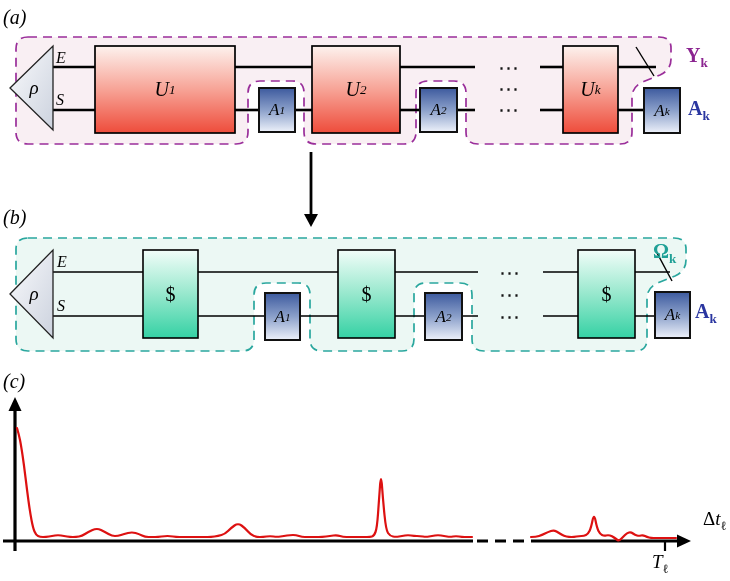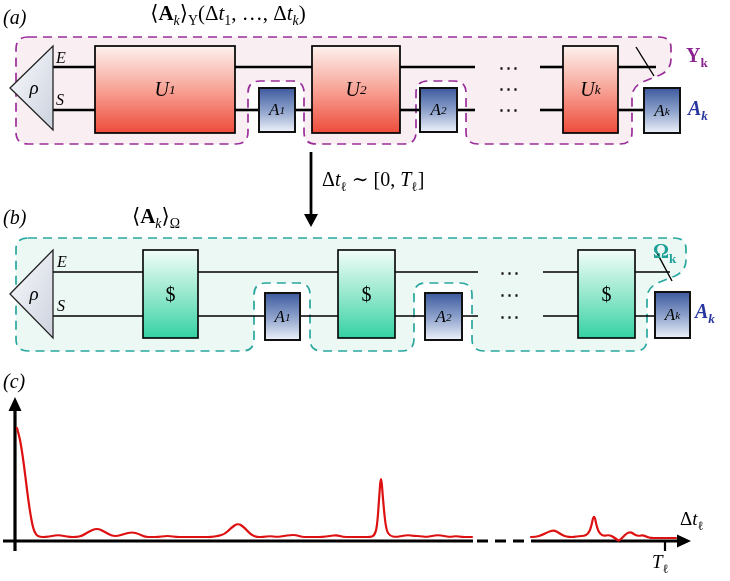--- a/index.html
+++ b/index.html
@@ -4,21 +4,21 @@
 <style>
   html,body{margin:0;padding:0;background:#fff;}
   #fig{position:relative;width:730px;height:581px;background:#ffffff;
        font-family:"Liberation Serif","DejaVu Serif",serif;overflow:hidden;}
   #layer{position:absolute;left:0;top:0;z-index:1;}
   .t{position:absolute;white-space:nowrap;color:#000;z-index:2;line-height:1.15;}
   .flex{position:absolute;display:flex;align-items:center;justify-content:center;z-index:2;color:#000;}
   .ital{font-style:italic;}
   sub{font-size:66%;line-height:0;}
   .purple{color:#8b2490;}
-  .blue{color:#2a36a0;font-style:italic;}
+  .blue{color:#2a36a0;}
   .teal{color:#1fa096;}
   .dots{font-size:21px;letter-spacing:1px;color:#111;text-align:center;}
   .math21{font-size:21px;}
   .math20{font-size:20px;}
   .math19{font-size:19px;}
   .boxlblU{font-size:20px;font-style:italic;}
   .boxlblA{font-size:17px;font-style:italic;}
   .boxlblS{font-size:20px;}
   .wirelbl{font-size:16px;font-style:italic;}
   .panel-letter{font-size:20px;font-style:italic;}
@@ -129,45 +129,42 @@
       <polygon points="677,534.5 677,547.5 691,541" fill="#000"></polygon>
       <line x1="665" y1="542" x2="665" y2="551" stroke="#000" stroke-width="2.2"></line>
     </g>
     <g fill="none" stroke-width="2.2" stroke-linecap="round" stroke-linejoin="round">
       <path d="M17 428 Q19 435 20 440 Q21 445 22.5 455 Q24 465 25.5 477.5 Q27 490 28.5 501 Q30 512 31.5 520 Q33 528 34.5 531.5 Q36 535 38 536 Q40 537 43 537 Q46 537 49 536.5 Q52 536 55 535.5 Q58 535 61 535.5 Q64 536 67 536.5 Q70 537 73 537 Q76 537 79 536.5 Q82 536 85 534 Q88 532 92.5 530 Q97 528 101 530 Q105 532 108.5 534 Q112 536 115 536 Q118 536 121 535 Q124 534 128 533 Q132 532 135.5 533 Q139 534 142 535.5 Q145 537 148.5 537 Q152 537 155 537 Q158 537 161.5 536.5 Q165 536 167.5 536 Q170 536 173 536.5 Q176 537 179.5 537 Q183 537 186.5 537 Q190 537 193.5 537 Q197 537 200.5 537 Q204 537 207.5 537 Q211 537 214.5 536.5 Q218 536 221.5 535 Q225 534 228 531 Q231 528 234.5 525.5 Q238 523 241.5 525.5 Q245 528 248 531.5 Q251 535 254 536 Q257 537 260 537 Q263 537 266.5 536.5 Q270 536 273.5 536.5 Q277 537 280.5 536.5 Q284 536 287 535.5 Q290 535 293 535 Q296 535 299 536 Q302 537 305 537 Q308 537 311.5 537 Q315 537 318.5 537 Q322 537 326 536.5 Q330 536 333.5 535.5 Q337 535 340 536 Q343 537 346.5 537 Q350 537 353.5 537 Q357 537 360.5 537 Q364 537 367 537 Q370 537 372 536.5 Q374 536 375.5 532 Q377 528 378 514 Q379 500 380 486 Q381 472 382 486 Q383 500 384.5 515 Q386 530 388 533 Q390 536 393 536.5 Q396 537 399 536.5 Q402 536 405 535.5 Q408 535 411 535.5 Q414 536 417 536 Q420 536 423 536.5 Q426 537 429 536.5 Q432 536 435 535.5 Q438 535 441 535.5 Q444 536 447 536.5 Q450 537 453 536.5 Q456 536 459 536.5 Q462 537 464.5 537 Q467 537 469.5 537 L472 537" stroke="#dd1111"></path>
       <path d="M531 537 Q536 537 539 536 Q542 535 545 533.5 Q548 532 551 531 Q554 530 556.5 531.5 Q559 533 561.5 534.5 Q564 536 566.5 536.5 Q569 537 571.5 537 Q574 537 576.5 536.5 Q579 536 581.5 536 Q584 536 586 535 Q588 534 589.5 531 Q591 528 592.5 520.5 Q594 513 595.5 520.5 Q597 528 598.5 531 Q600 534 602 535 Q604 536 606 535.5 Q608 535 610 535.5 Q612 536 614 537.5 Q616 539 617.5 540 Q619 541 621 539 Q623 537 625 535 Q627 533 629 532.5 Q631 532 633 533.5 Q635 535 637 535.5 Q639 536 641 535.5 Q643 535 645 536 Q647 537 649 537.5 Q651 538 653.5 538 Q656 538 658.5 538 Q661 538 663.5 538 Q666 538 668.5 538 Q671 538 673.5 538 L676 538" stroke="#dd1111"></path>
     </g>
   </svg>
 
   <div class="t panel-letter" style="left:3px;top:6px;">(a)</div>
-  <div class="t math21" style="left:88px;top:1px;width:280px;text-align:center;">⟨<b>A</b><sub><i>k</i></sub>⟩<sub>Υ</sub>(Δ<i>t</i><sub>1</sub>, …, Δ<i>t</i><sub><i>k</i></sub>)</div>
 
   <div class="flex ital" style="left:22px;top:74px;width:24px;height:28px;font-size:19px;">ρ</div>
   <div class="t wirelbl" style="left:56px;top:49px;">E</div>
   <div class="t wirelbl" style="left:56px;top:91px;">S</div>
 
   <div class="flex boxlblU" style="left:95px;top:46px;width:140px;height:87px;">U<sub>1</sub></div>
   <div class="flex boxlblU" style="left:312px;top:46px;width:88px;height:87px;">U<sub>2</sub></div>
   <div class="flex boxlblU" style="left:563px;top:46px;width:55px;height:87px;">U<sub><i>k</i></sub></div>
 
   <div class="flex boxlblA" style="left:259px;top:88px;width:36px;height:44px;">A<sub>1</sub></div>
   <div class="flex boxlblA" style="left:420px;top:88px;width:37px;height:44px;">A<sub>2</sub></div>
   <div class="flex boxlblA" style="left:644px;top:88px;width:36px;height:45px;">A<sub><i>k</i></sub></div>
 
   <div class="t dots" style="left:489px;top:56px;width:40px;">⋯</div>
   <div class="t dots" style="left:489px;top:77px;width:40px;">⋯</div>
   <div class="t dots" style="left:489px;top:98px;width:40px;">⋯</div>
 
   <div class="t math20 purple" style="left:686px;top:44px;text-align:right;"><b>Υ<sub>k</sub></b></div>
   <div class="t math20 blue" style="left:688px;top:97px;"><b>A<sub>k</sub></b></div>
 
-  <div class="t math20" style="left:322px;top:168px;">Δ<i>t</i><sub>ℓ</sub> ∼ [0, <i>T</i><sub>ℓ</sub>]</div>
 
   <div class="t panel-letter" style="left:3px;top:206px;">(b)</div>
-  <div class="t math21" style="left:98px;top:204px;width:116px;text-align:center;">⟨<b>A</b><sub><i>k</i></sub>⟩<sub>Ω</sub></div>
 
   <div class="flex ital" style="left:22px;top:280px;width:24px;height:28px;font-size:19px;">ρ</div>
   <div class="t wirelbl" style="left:57px;top:253px;">E</div>
   <div class="t wirelbl" style="left:57px;top:297px;">S</div>
 
   <div class="flex boxlblS" style="left:143px;top:250px;width:55px;height:88px;">$</div>
   <div class="flex boxlblS" style="left:338px;top:250px;width:57px;height:88px;">$</div>
   <div class="flex boxlblS" style="left:578px;top:250px;width:57px;height:88px;">$</div>
 
   <div class="flex boxlblA" style="left:265px;top:293px;width:35px;height:47px;">A<sub>1</sub></div>
@@ -175,16 +172,16 @@
   <div class="flex boxlblA" style="left:655px;top:292px;width:35px;height:46px;">A<sub><i>k</i></sub></div>
 
   <div class="t dots" style="left:490px;top:261px;width:40px;">⋯</div>
   <div class="t dots" style="left:490px;top:283px;width:40px;">⋯</div>
   <div class="t dots" style="left:490px;top:305px;width:40px;">⋯</div>
 
   <div class="t math20 teal" style="left:653px;top:240px;"><b>Ω<sub>k</sub></b></div>
   <div class="t math20 blue" style="left:695px;top:300px;"><b>A<sub>k</sub></b></div>
 
   <div class="t panel-letter" style="left:3px;top:370px;">(c)</div>
-  <div class="t math19" style="left:680px;top:508px;">Δ<i>t</i><sub>ℓ</sub></div>
+  <div class="t math19" style="left:703px;top:508px;">Δ<i>t</i><sub>ℓ</sub></div>
   <div class="t math19" style="left:652px;top:551px;"><i>T</i><sub>ℓ</sub></div>
 
 </div>
 
 </body></html>

